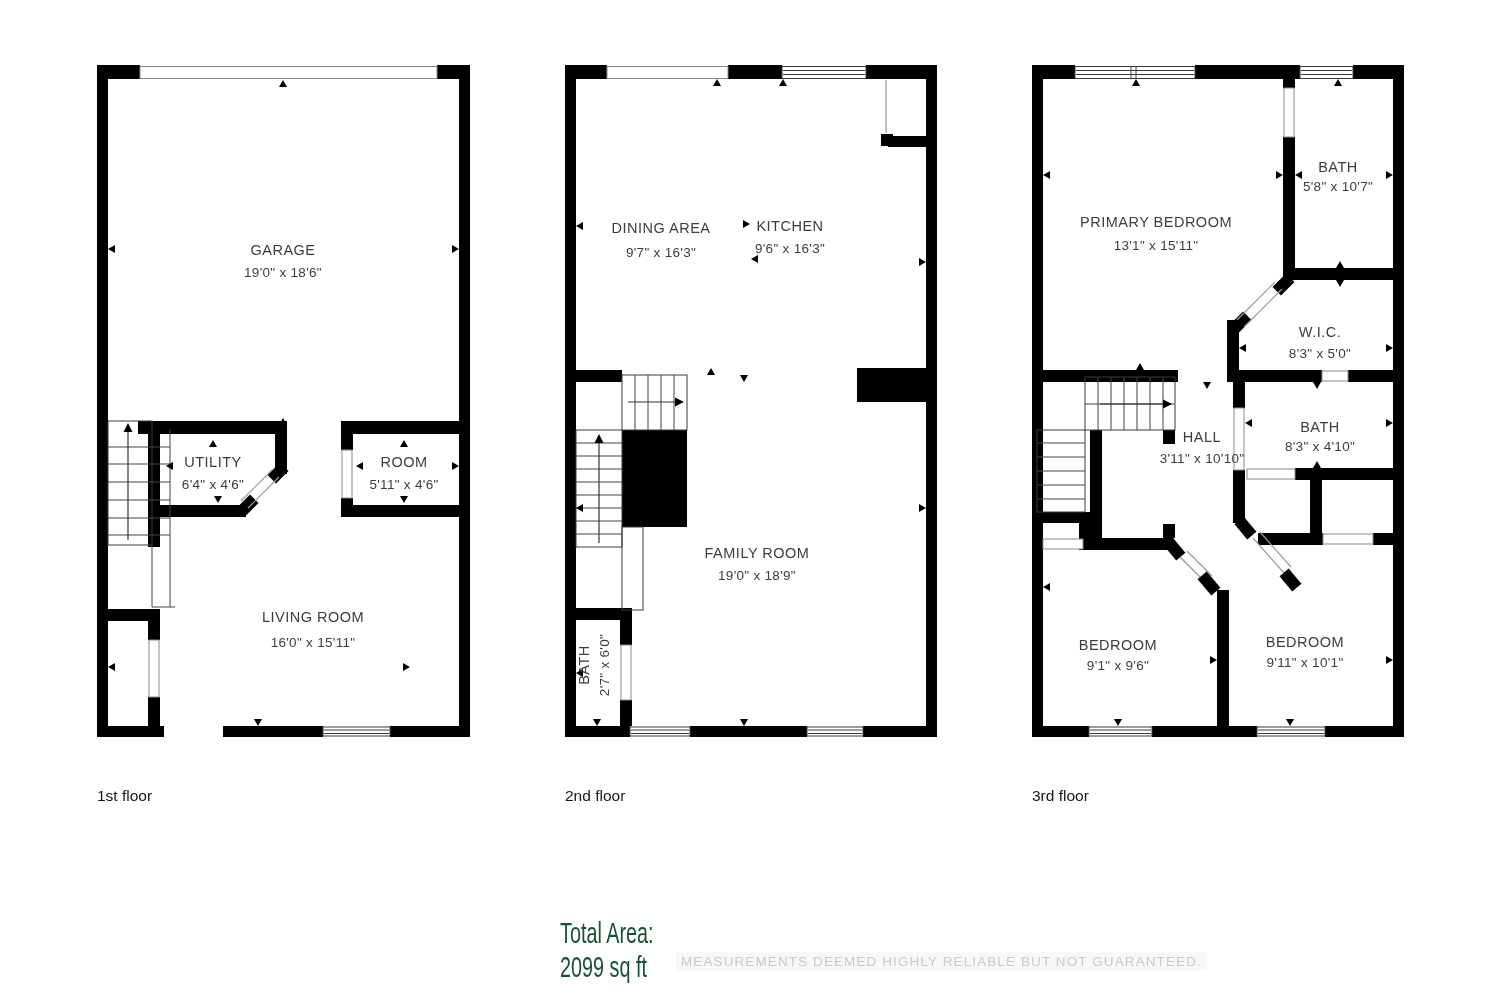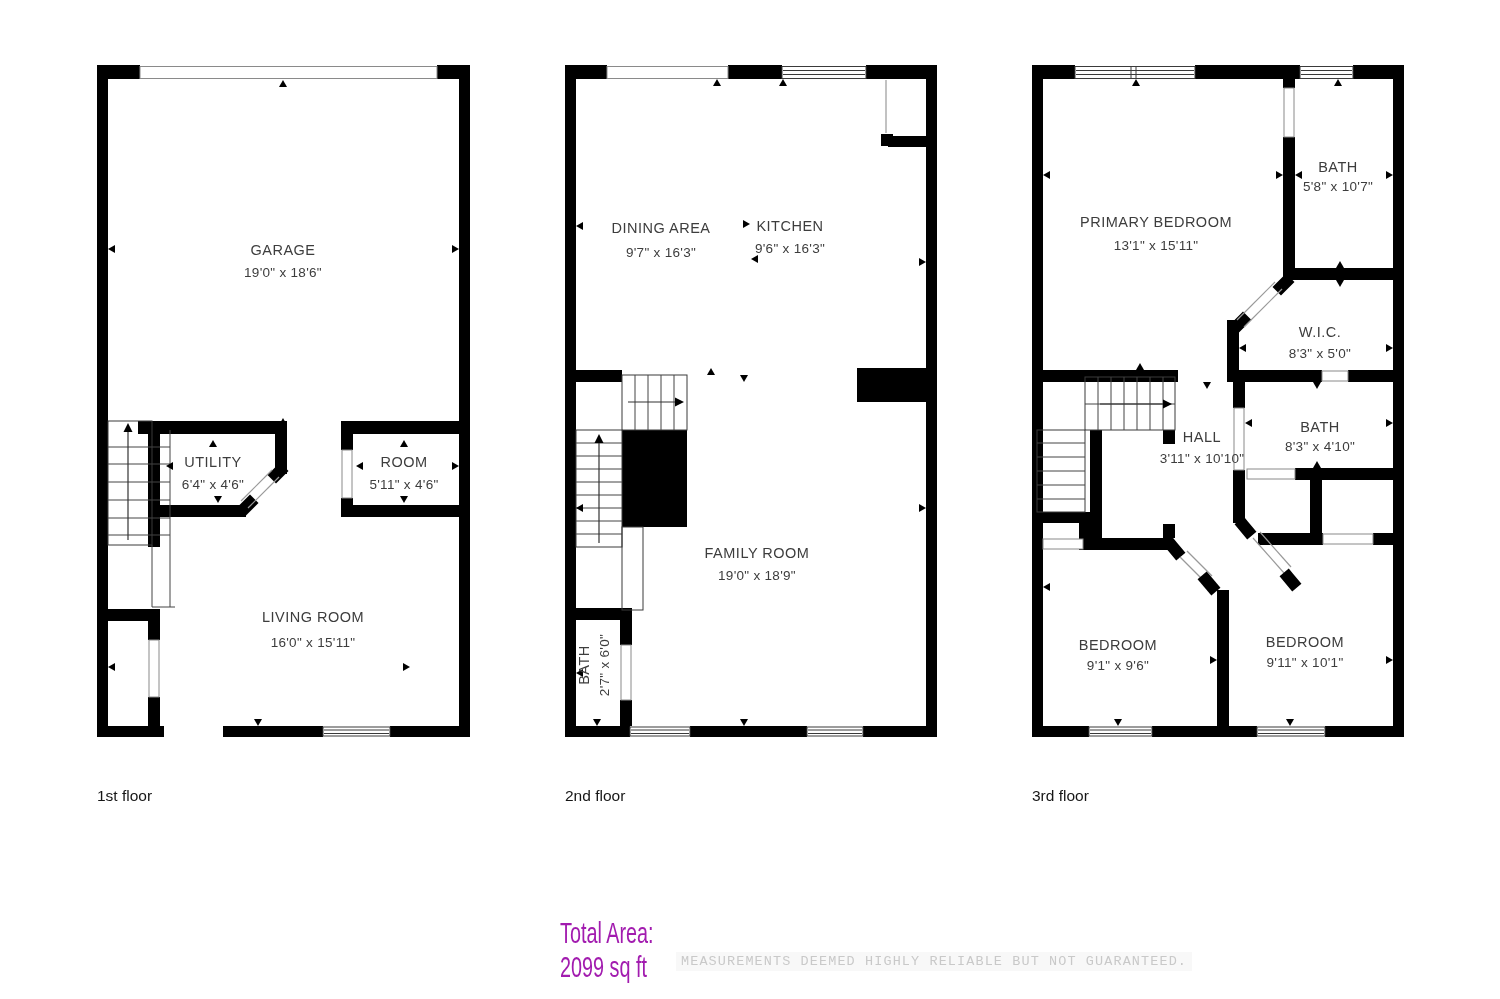--- a/index.html
+++ b/index.html
@@ -11,23 +11,23 @@
   .door{fill:#ffffff;stroke:#8a8a8a;stroke-width:1;}
   .win{fill:#ffffff;stroke:#3a3a3a;stroke-width:1;}
   .winline{stroke:#3a3a3a;stroke-width:1;}
   .diag{stroke:#999999;stroke-width:1.2;}
   .stub{stroke:#000000;stroke-width:12;stroke-linecap:square;}
   .arrow{fill:#000000;}
   .cline{stroke:#333333;stroke-width:1.2;fill:none;}
   .room-name{font-size:14.5px;fill:#3d3d3d;letter-spacing:.5px;text-anchor:middle;}
   .room-dims{font-size:13.5px;fill:#3d3d3d;letter-spacing:.3px;text-anchor:middle;}
   .floor-label{font-size:15.5px;fill:#161616;}
-  .total-area{position:absolute;left:560px;top:916px;color:#a21caf;}
+  .total-area{position:absolute;left:560px;top:916px;color:#14532d;}
   .total-area .line{display:block;transform:scaleX(.66);transform-origin:0 50%;font-size:30px;font-weight:500;line-height:34px;white-space:nowrap;}
-  .disclaimer{position:absolute;left:676px;top:952px;font-size:13.5px;font-weight:400;color:#c9c9c9;letter-spacing:1.1px;white-space:nowrap;background:#f8f8f8;padding:2px 5px;font-family:Liberation Mono, monospace;}
+  .disclaimer{position:absolute;left:676px;top:952px;font-size:13.5px;font-weight:400;color:#c9c9c9;letter-spacing:1.1px;white-space:nowrap;background:#f8f8f8;padding:2px 5px;}
 </style>
 </head>
 <body>
 
 <svg width="1500" height="999" viewBox="0 0 1500 999">
 
   <g>
     <g>
       <rect class="w" x="97" y="65" width="11" height="672"></rect>
       <rect class="w" x="459" y="65" width="11" height="672"></rect>

